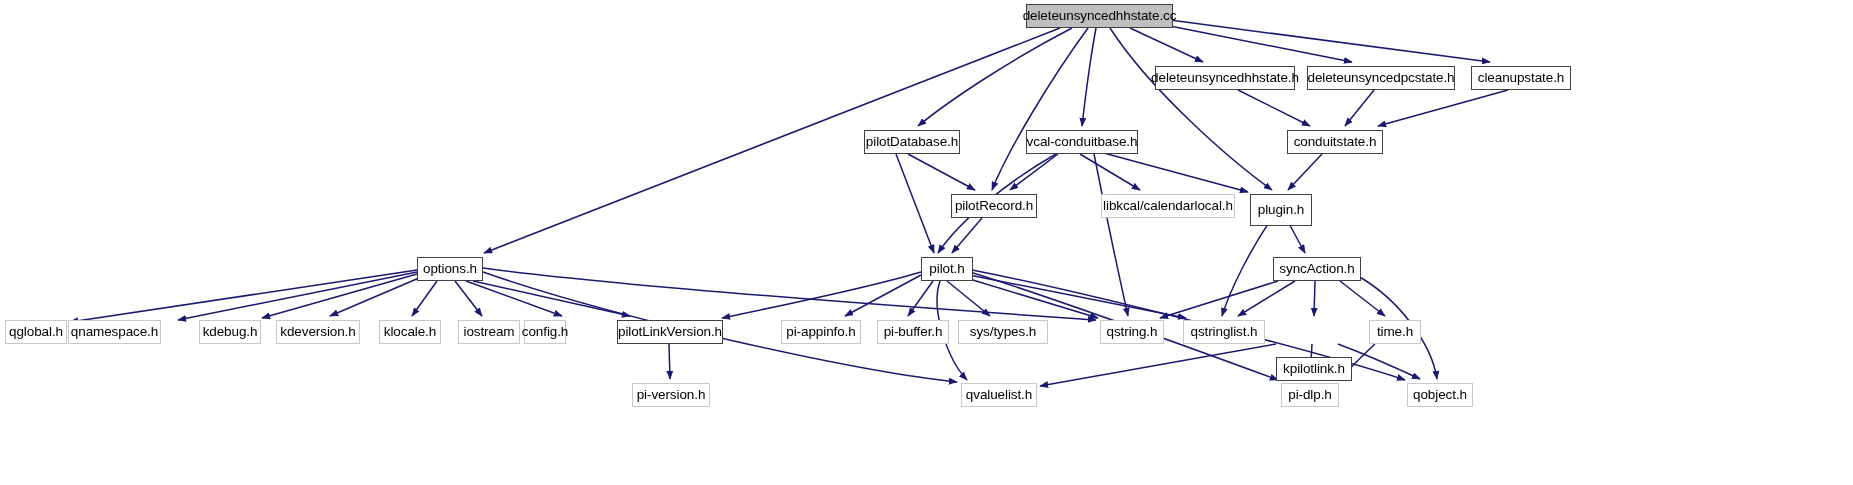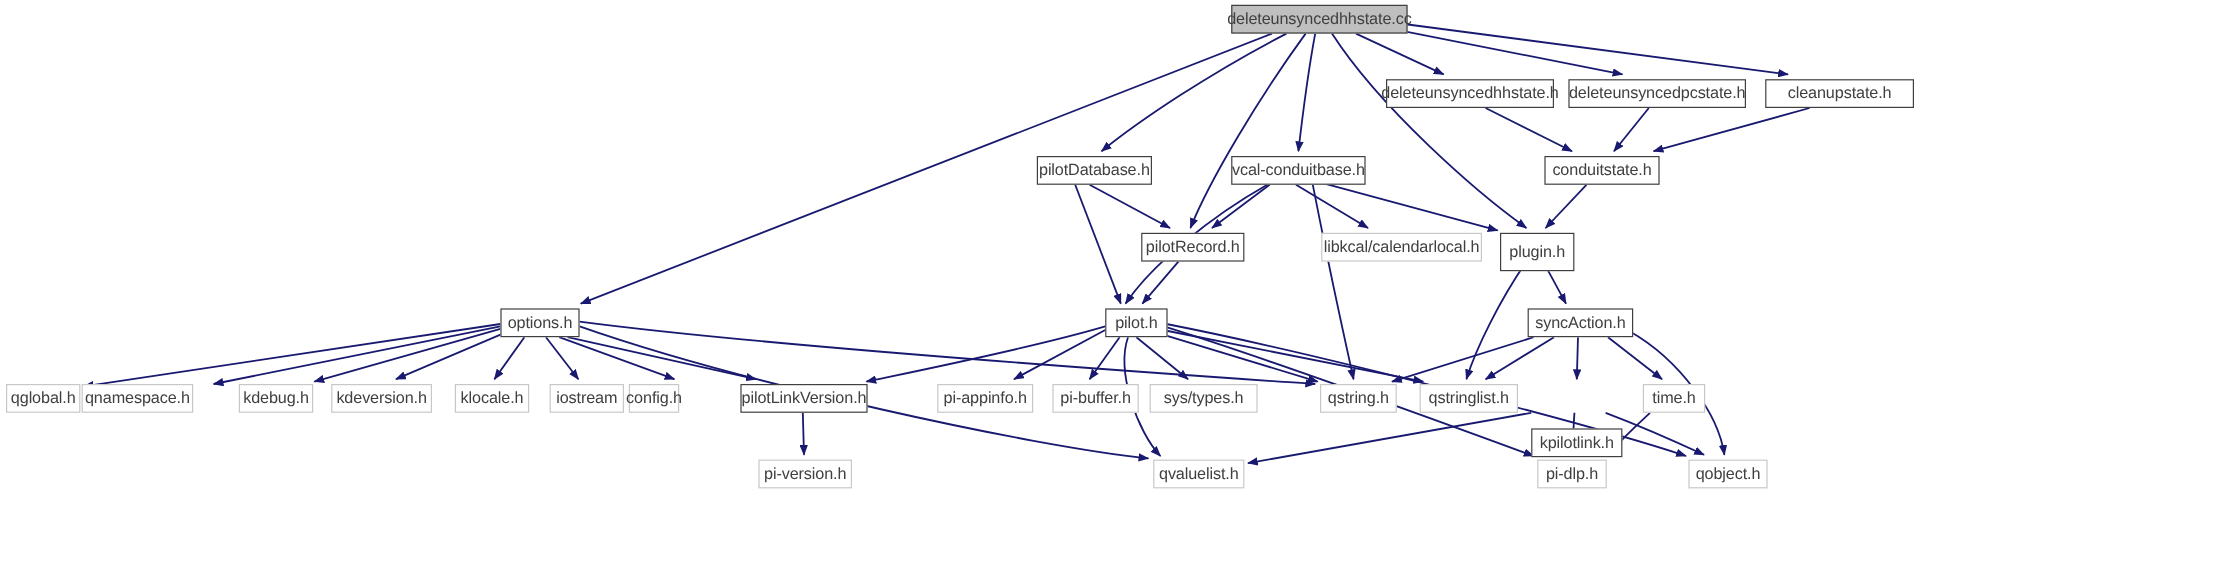--- a/index.html
+++ b/index.html
@@ -26,21 +26,21 @@
   }
   .node {
     position: absolute;
     box-sizing: border-box;
     display: flex;
     align-items: center;
     justify-content: center;
     white-space: nowrap;
     font-size: 13.5px;
     line-height: 1;
-    color: #404040;
+    color: #000000;
     background: #ffffff;
     border: 1px solid #c0c0c0;
     letter-spacing: -0.1px;
   }
   .node.kind-normal {
     border: 1.6px solid #404040;
   }
   .node.kind-root {
     border: 1.6px solid #404040;
     background: #bfbfbf;
@@ -120,21 +120,21 @@
   <div id="nodes-group">
       <div class="node kind-root" style="left: 1026px; top: 4px; width: 147px; height: 24px;">
         <span class="node-label">deleteunsyncedhhstate.cc</span>
       </div>
       <div class="node kind-normal" style="left: 1155px; top: 66px; width: 140px; height: 24px;">
         <span class="node-label">deleteunsyncedhhstate.h</span>
       </div>
       <div class="node kind-normal" style="left: 1307px; top: 66px; width: 148px; height: 24px;">
         <span class="node-label">deleteunsyncedpcstate.h</span>
       </div>
-      <div class="node kind-normal" style="left: 1471px; top: 66px; width: 124px; height: 24px;">
+      <div class="node kind-normal" style="left: 1471px; top: 66px; width: 100px; height: 24px;">
         <span class="node-label">cleanupstate.h</span>
       </div>
       <div class="node kind-normal" style="left: 864px; top: 130px; width: 96px; height: 24px;">
         <span class="node-label">pilotDatabase.h</span>
       </div>
       <div class="node kind-normal" style="left: 1026px; top: 130px; width: 112px; height: 24px;">
         <span class="node-label">vcal-conduitbase.h</span>
       </div>
       <div class="node kind-normal" style="left: 1287px; top: 130px; width: 96px; height: 24px;">
         <span class="node-label">conduitstate.h</span>

